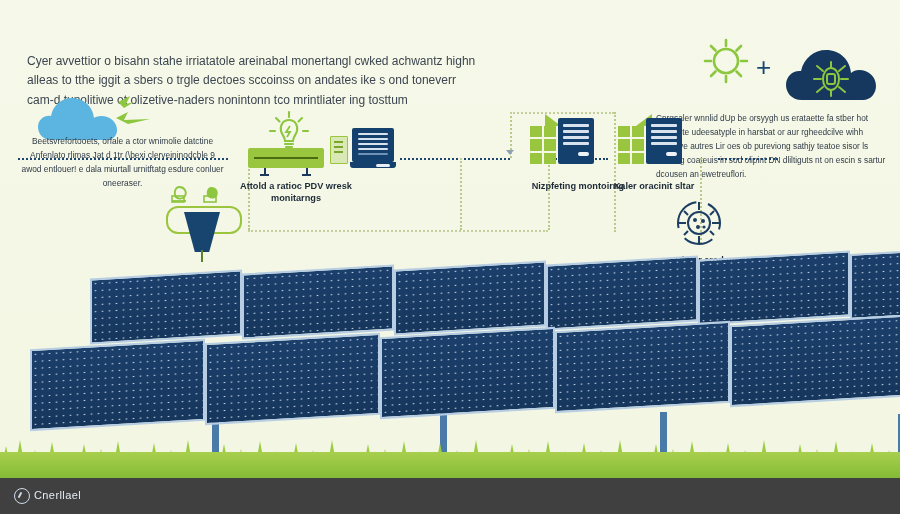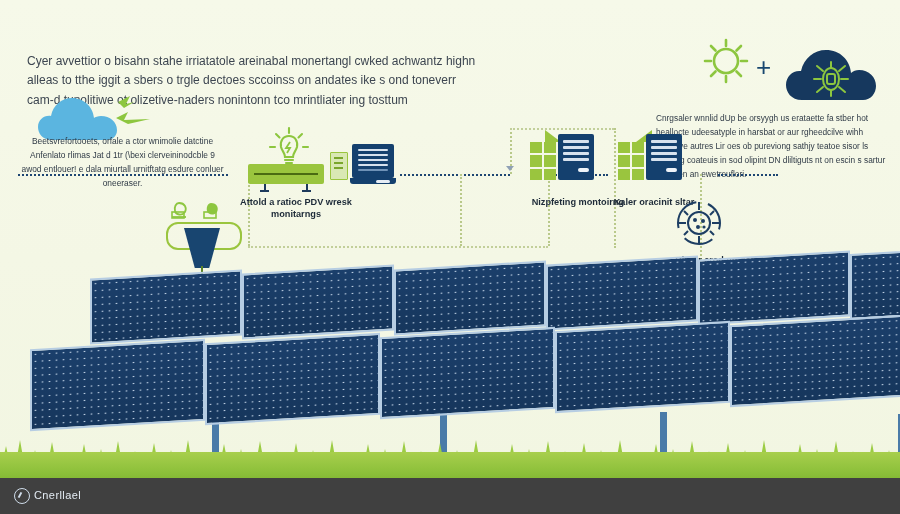--- a/index.html
+++ b/index.html
@@ -44,21 +44,21 @@
   .plus-sign{
     position:absolute;left:756px;top:54px;
     font-size:26px;color:#18476f;font-weight:300;line-height:1;
   }
   .right-text{
     position:absolute;left:656px;top:112px;width:232px;
     font-size:8.3px;line-height:1.68;color:#2f3a46;
   }
 
   
-  .flow{position:absolute;left:0;top:108px;width:834px;height:175px;}
+  .flow{position:absolute;left:0;top:92px;width:834px;height:175px;}
 
   .node{position:absolute;text-align:center;}
   .node-label{
     font-size:9.2px;line-height:1.35;color:#1d2a38;font-weight:600;
     width:120px;margin-left:-14px;margin-top:4px;
   }
 
   
   .inv-bulb{position:absolute;left:268px;top:18px;width:42px;height:42px;}
   .inv-box{

